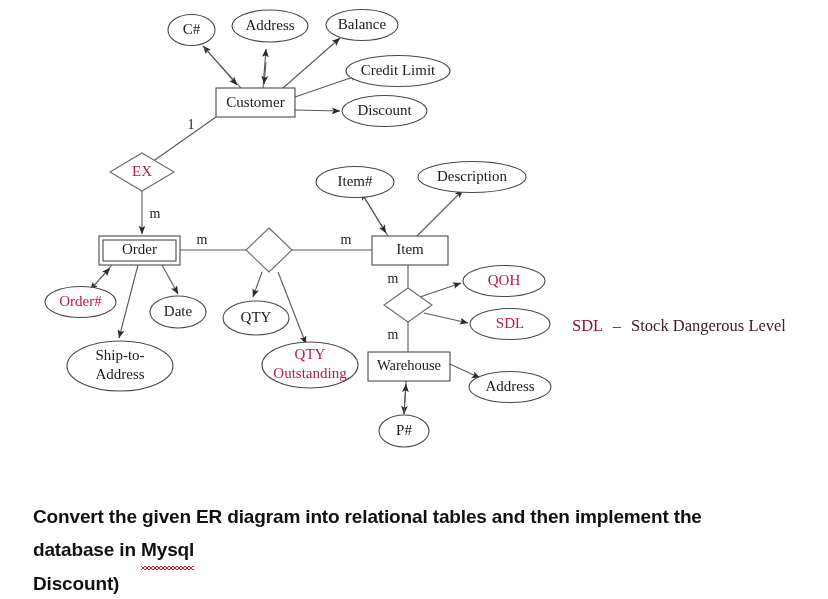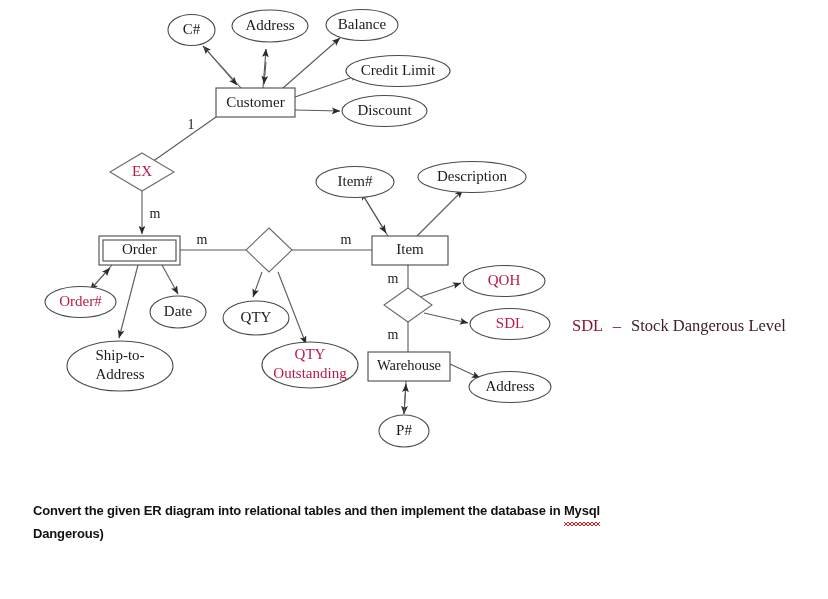--- a/index.html
+++ b/index.html
@@ -79,21 +79,21 @@
   }
   .legend-dark {
     fill: #3d2030;
   }
   #caption {
     position: absolute;
     left: 33px;
     top: 500px;
     width: 740px;
     font-family: "Liberation Sans", sans-serif;
-    font-size: 13px;
+    font-size: 19px;
     font-weight: bold;
     color: #111111;
     line-height: 1.75;
     letter-spacing: -0.15px;
   }
   .misspelled {
     position: relative;
     display: inline-block;
   }
   .misspelled::after {
@@ -285,14 +285,14 @@
 
   <text class="legend-text" x="572" y="327">
     <tspan>SDL</tspan>
     <tspan dx="6">–</tspan>
     <tspan dx="6" class="legend-dark">Stock Dangerous Level</tspan>
   </text>
 </svg>
 
 <div id="caption">
   <span>Convert the given ER diagram into relational tables  and then implement the database in </span><span class="misspelled">Mysql</span><br>
-  <span>Dangerous)</span>
+  <span>Discount)</span>
 </div>
 
 </body></html>

